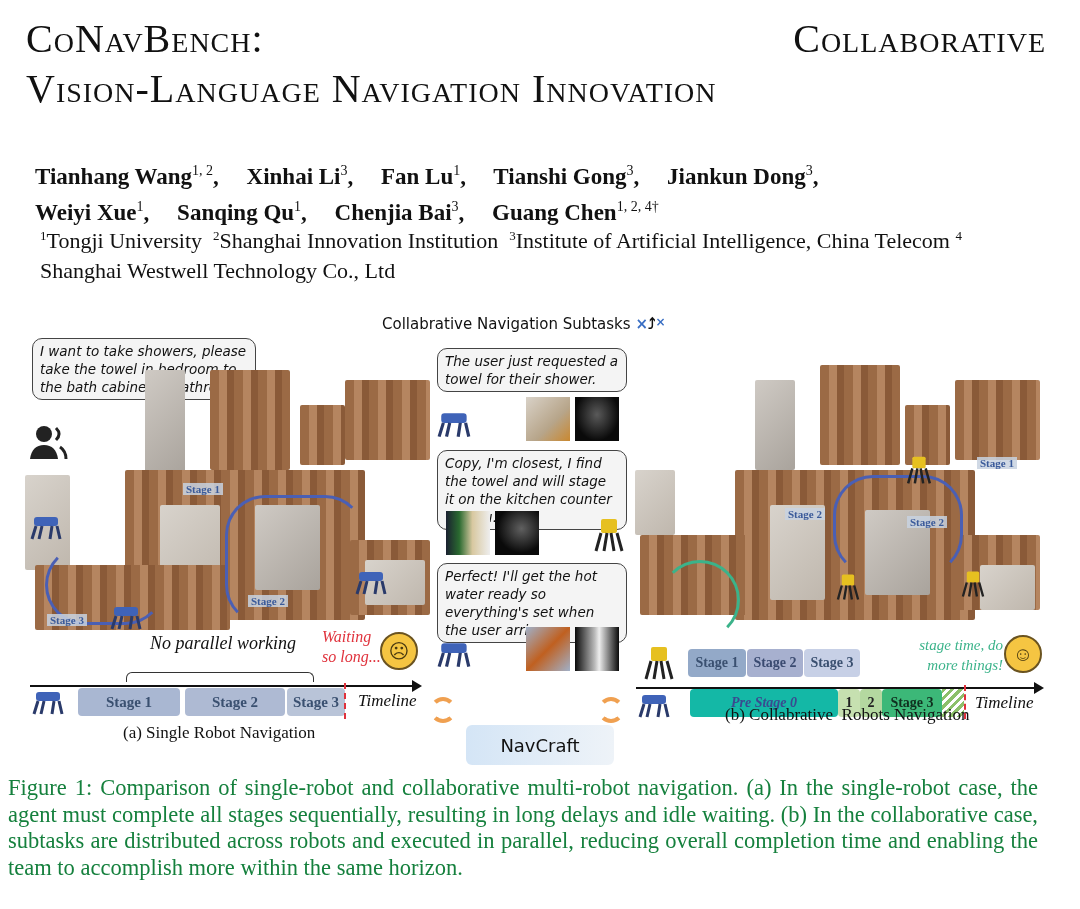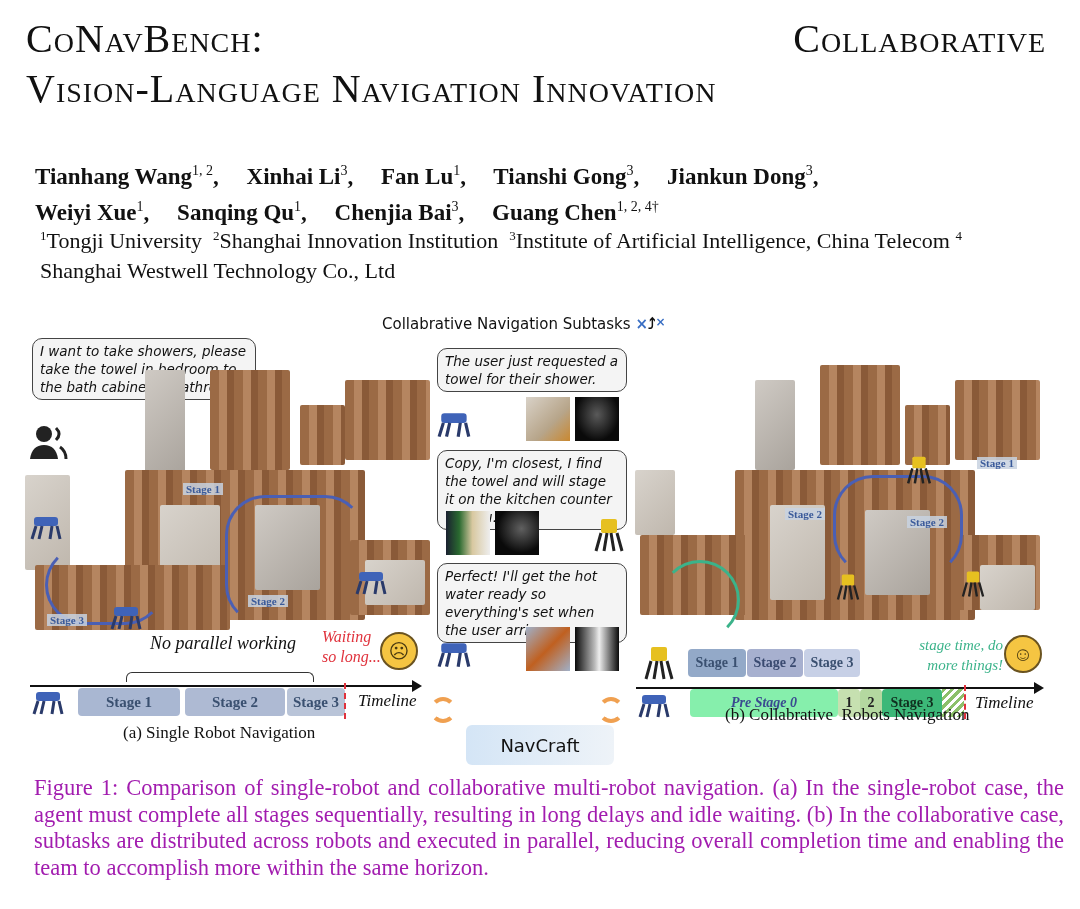--- a/index.html
+++ b/index.html
@@ -28,21 +28,21 @@
   .timeline-axis::after { content: ""; position: absolute; right: -8px; top: -5px; border-left: 10px solid #111; border-top: 6px solid transparent; border-bottom: 6px solid transparent; }
   .bar { position: absolute; height: 28px; display: flex; align-items: center; justify-content: center; font-family: "Liberation Serif", serif; font-weight: bold; font-size: 15px; border-radius: 4px; }
   .tl-label { position: absolute; font-style: italic; font-size: 17px; font-family: "Liberation Serif", serif; }
   .sub-caption { position: absolute; font-size: 17px; font-family: "Liberation Serif", serif; }
   .robot { position: absolute; width: 34px; height: 26px; }
   .thumb { position: absolute; width: 44px; height: 44px; }
   .emoji { position: absolute; width: 38px; height: 38px; border-radius: 50%; background: #f5c542; border: 2px solid #6a5320; display: flex; align-items: center; justify-content: center; font-size: 20px; color: #4a3a10; }
   .navcraft { position: absolute; left: 466px; top: 420px; width: 148px; height: 40px; background: linear-gradient(90deg, #d4e5f6, #eef3f8); border-radius: 6px; display: flex; align-items: center; justify-content: center; font-family: "DejaVu Sans", sans-serif; font-size: 18px; color: #111; }
   .cycle { position: absolute; width: 26px; height: 26px; border: 4px solid #f0a050; border-radius: 50%; border-left-color: transparent; border-right-color: transparent; }
 
-  .caption { position: absolute; left: 34px; top: 775px; width: 1030px; font-size: 22.5px; line-height: 26.5px; text-align: justify; color: #a21caf; }
+  .caption { position: absolute; left: 8px; top: 775px; width: 1030px; font-size: 22.5px; line-height: 26.5px; text-align: justify; color: #15803d; }
 </style>
 </head>
 <body>
 
 <div class="title">
   <div class="l1">
     <span>CoNavBench:</span>
     <span>Collaborative</span>
   </div>
   <div>Vision-Language Navigation Innovation</div>
@@ -199,21 +199,21 @@
   <div class="bar" style="left:688px;top:344px;width:58px;background:#93a9c8;color:#3a5070;font-size:14px;">Stage 1</div>
   <div class="bar" style="left:747px;top:344px;width:56px;background:#a7b0cf;color:#3a4a70;font-size:14px;">Stage 2</div>
   <div class="bar" style="left:804px;top:344px;width:56px;background:#c7d0e6;color:#3a5070;font-size:14px;">Stage 3</div>
   <div class="tl-label" style="left:905px;top:330px;width:98px;color:#3bb38a;font-size:15px;line-height:20px;text-align:right;">stage time, do more things!</div>
   <div class="emoji" style="left:1004px;top:330px;">☺</div>
   <div class="timeline-axis" style="left:636px;top:382px;width:400px;"></div>
   <svg class="robot" style="left:638px;top:388px" viewBox="0 0 34 26">
       <rect x="4" y="2" width="24" height="9" rx="3" fill="#3f63b8"></rect>
       <path d="M6 11 L2 24 M12 11 L9 24 M22 11 L20 24 M27 11 L30 24" stroke="#2a3a6a" stroke-width="3"></path>
     </svg>
-  <div class="bar" style="left:690px;top:384px;width:148px;background:#86efac;color:#3a4a90;font-style:italic;font-size:14px;">Pre Stage 0</div>
+  <div class="bar" style="left:690px;top:384px;width:148px;background:#14b8a6;color:#3a4a90;font-style:italic;font-size:14px;">Pre Stage 0</div>
   <div class="bar" style="left:838px;top:384px;width:22px;background:#c6e0b0;color:#222;font-size:14px;">1</div>
   <div class="bar" style="left:860px;top:384px;width:22px;background:#b4d8a0;color:#222;font-size:14px;">2</div>
   <div class="bar" style="left:882px;top:384px;width:60px;background:#3cb878;color:#10301f;font-size:14px;">Stage 3</div>
   <div style="position:absolute;left:942px;top:384px;width:22px;height:28px;background:repeating-linear-gradient(135deg,#8cc06a 0 3px,#ffffff 3px 6px);"></div>
   <div style="position:absolute;left:964px;top:380px;height:34px;border-left:2px dashed #e0323c;"></div>
   <div class="tl-label" style="left:975px;top:388px;">Timeline</div>
   <div class="sub-caption" style="left:725px;top:400px;white-space:pre;">(b) Collabrative  Robots Navigation</div>
 </div>
 
 <div class="caption">Figure 1: Comparison of single-robot and collaborative multi-robot navigation. (a) In the single-robot case, the agent must complete all stages sequentially, resulting in long delays and idle waiting. (b) In the collaborative case, subtasks are distributed across robots and executed in parallel, reducing overall completion time and enabling the team to accomplish more within the same horizon.</div>

